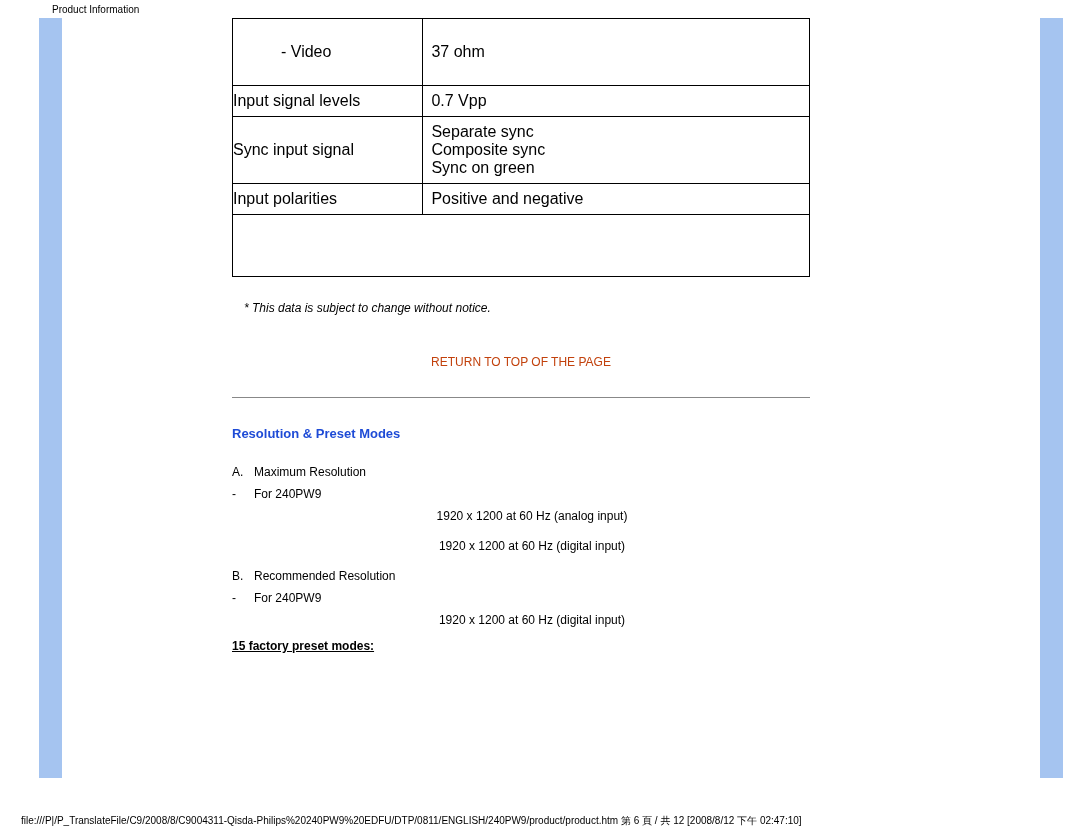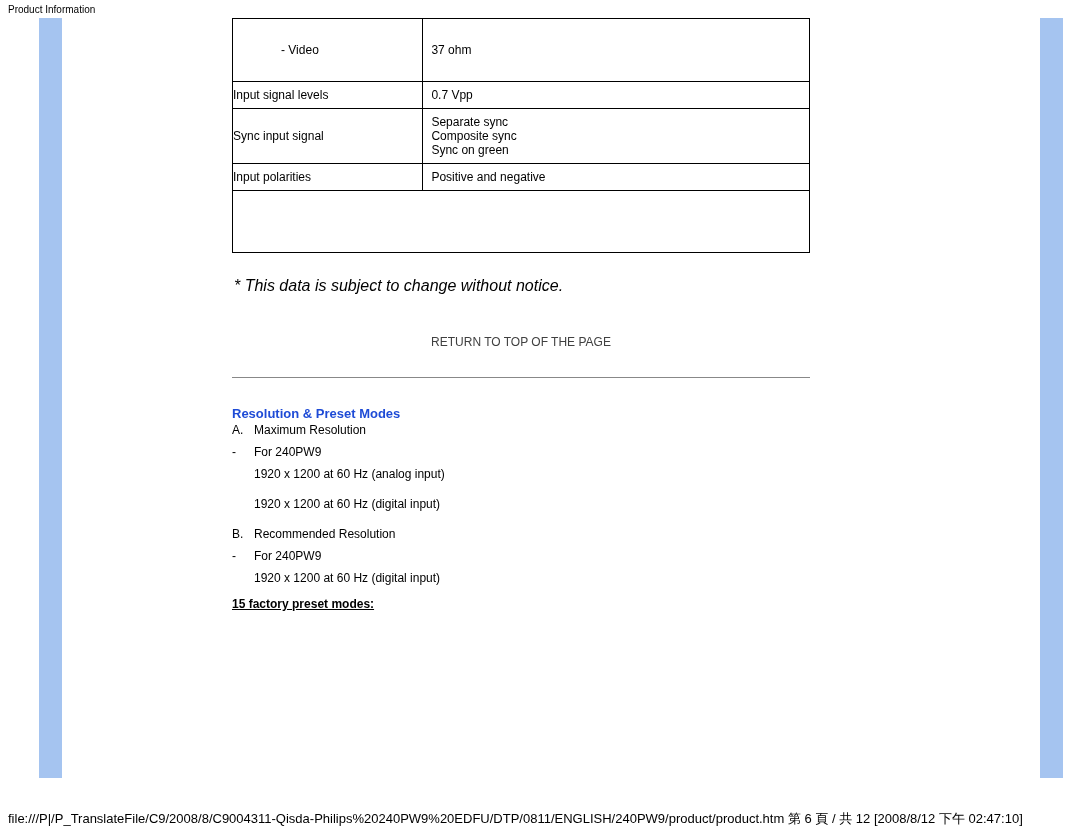--- a/index.html
+++ b/index.html
@@ -9,20 +9,21 @@
     color: #000;
     background: #fff;
     width: 1080px;
     height: 834px;
     position: relative;
   }
   .page-header {
     font-size: 10px;
     padding: 4px 8px;
     color: #000;
+    margin-left: 44px;
   }
   .stripe-left {
     position: absolute;
     left: 39px;
     top: 18px;
     width: 23px;
     height: 760px;
     background: #a5c4f0;
   }
   .stripe-right {
@@ -41,81 +42,83 @@
   }
   table.spec {
     border-collapse: collapse;
     width: 100%;
     margin-bottom: 24px;
   }
   table.spec td {
     border: 1px solid #000;
     padding: 6px 8px;
     vertical-align: middle;
-    font-size: 12px;
+    font-size: 16px;
   }
   table.spec td.col-left {
     width: 33%;
     padding-left: 0;
   }
   .indent-item {
     padding: 24px 8px 24px 48px !important;
   }
   .notice {
     font-style: italic;
-    font-size: 16px;
-    margin: 20px 0 40px 2px;
+    font-size: 12px;
+    margin: 20px 0 40px 12px;
   }
   .return-link {
     text-align: center;
-    color: #404040;
+    color: #c2410c;
     font-size: 12px;
     margin: 20px 0 28px 0;
     cursor: pointer;
   }
   hr.rule {
     border: none;
     border-top: 1px solid #888;
     margin: 0 0 28px 0;
   }
   .section-title {
     color: #1e4bd6;
     font-weight: bold;
     font-size: 13px;
+    margin-bottom: 22px;
   }
   .res-block {
     font-size: 12px;
     line-height: 1.5;
   }
   .res-row {
     display: flex;
     margin-bottom: 4px;
   }
   .res-marker {
     width: 22px;
     flex-shrink: 0;
   }
   .res-text {
     flex: 1;
   }
   .res-indent {
     padding-left: 22px;
     margin-bottom: 12px;
+    text-align: center;
   }
   .preset {
     font-weight: bold;
     font-size: 12px;
     margin-top: 10px;
     text-decoration: underline;
   }
   .footer {
     position: absolute;
     bottom: 6px;
-    left: 8px;
-    font-size: 13px;
+    left: 21px;
+    font-size: 10px;
     color: #000;
   }
 </style>
 </head>
 <body>
 
 <div class="page-header">Product Information</div>
 
 <div class="stripe-left"></div>
 <div class="stripe-right"></div>

